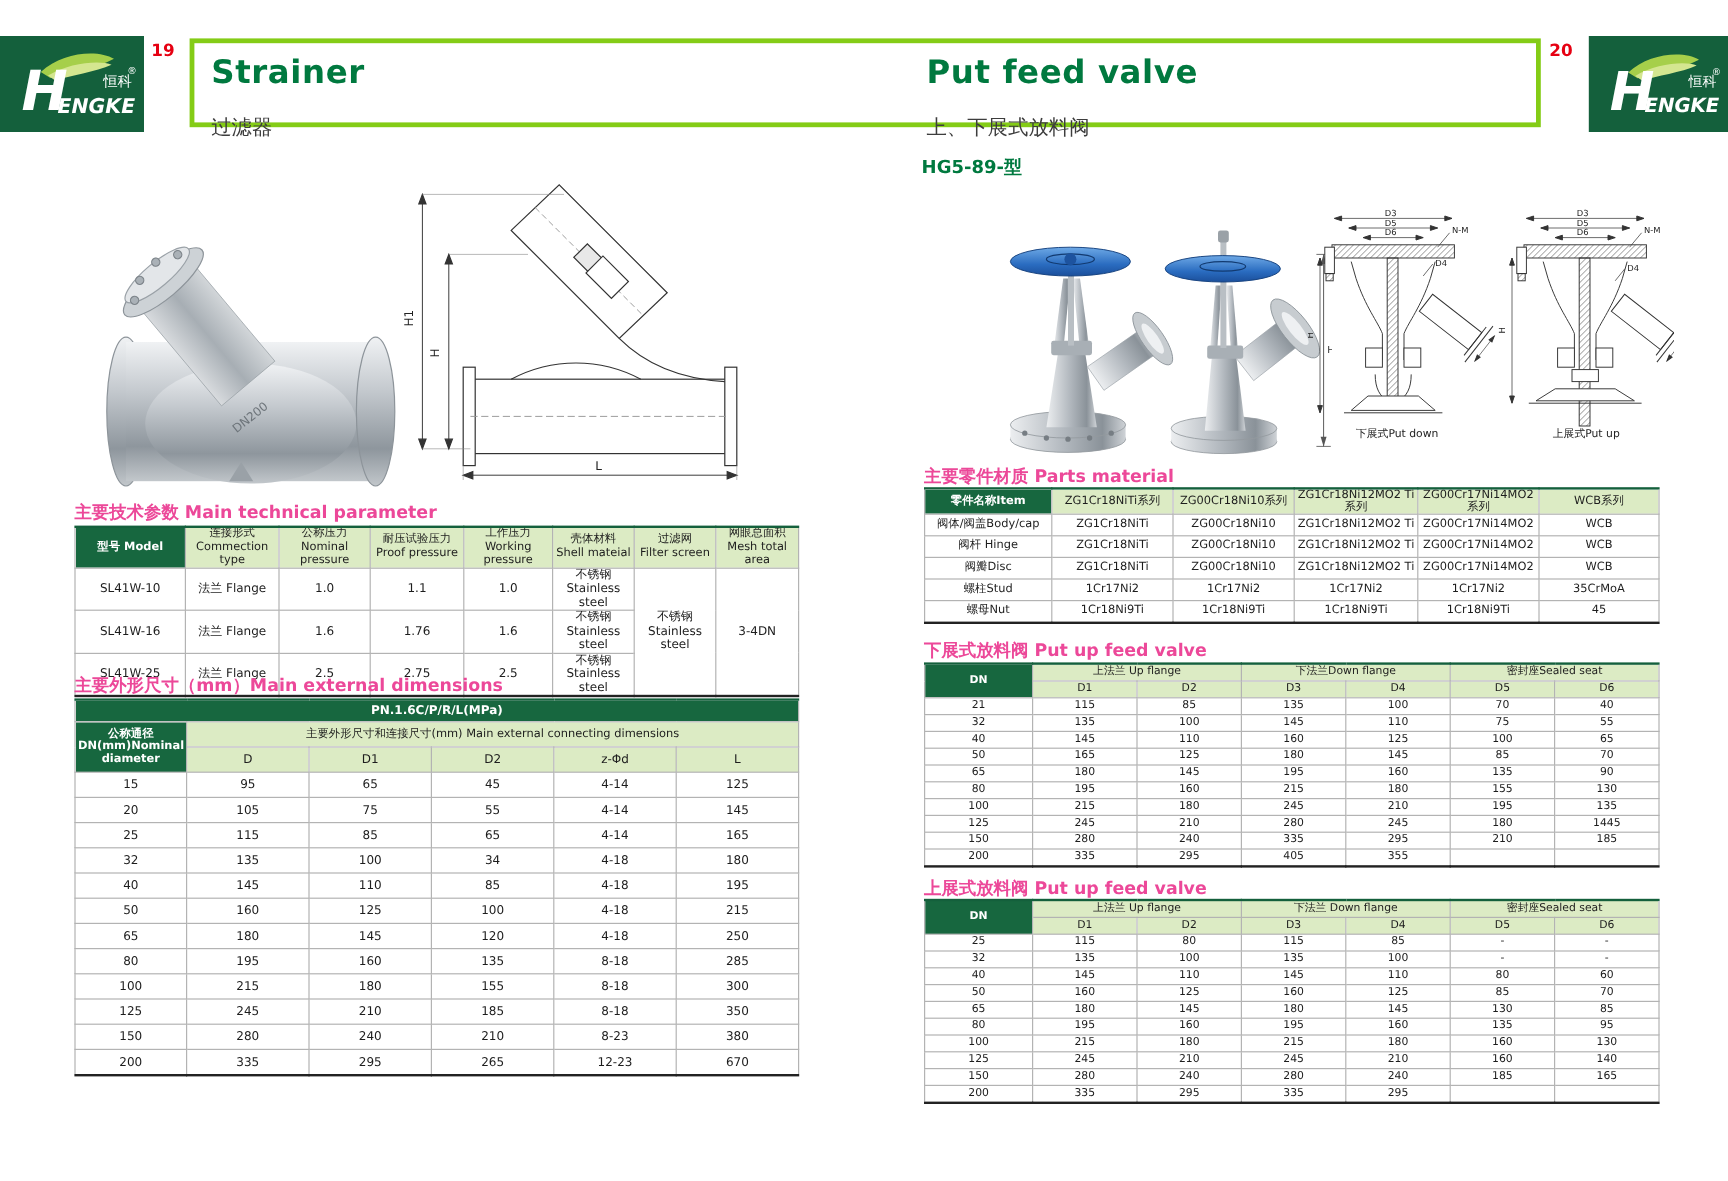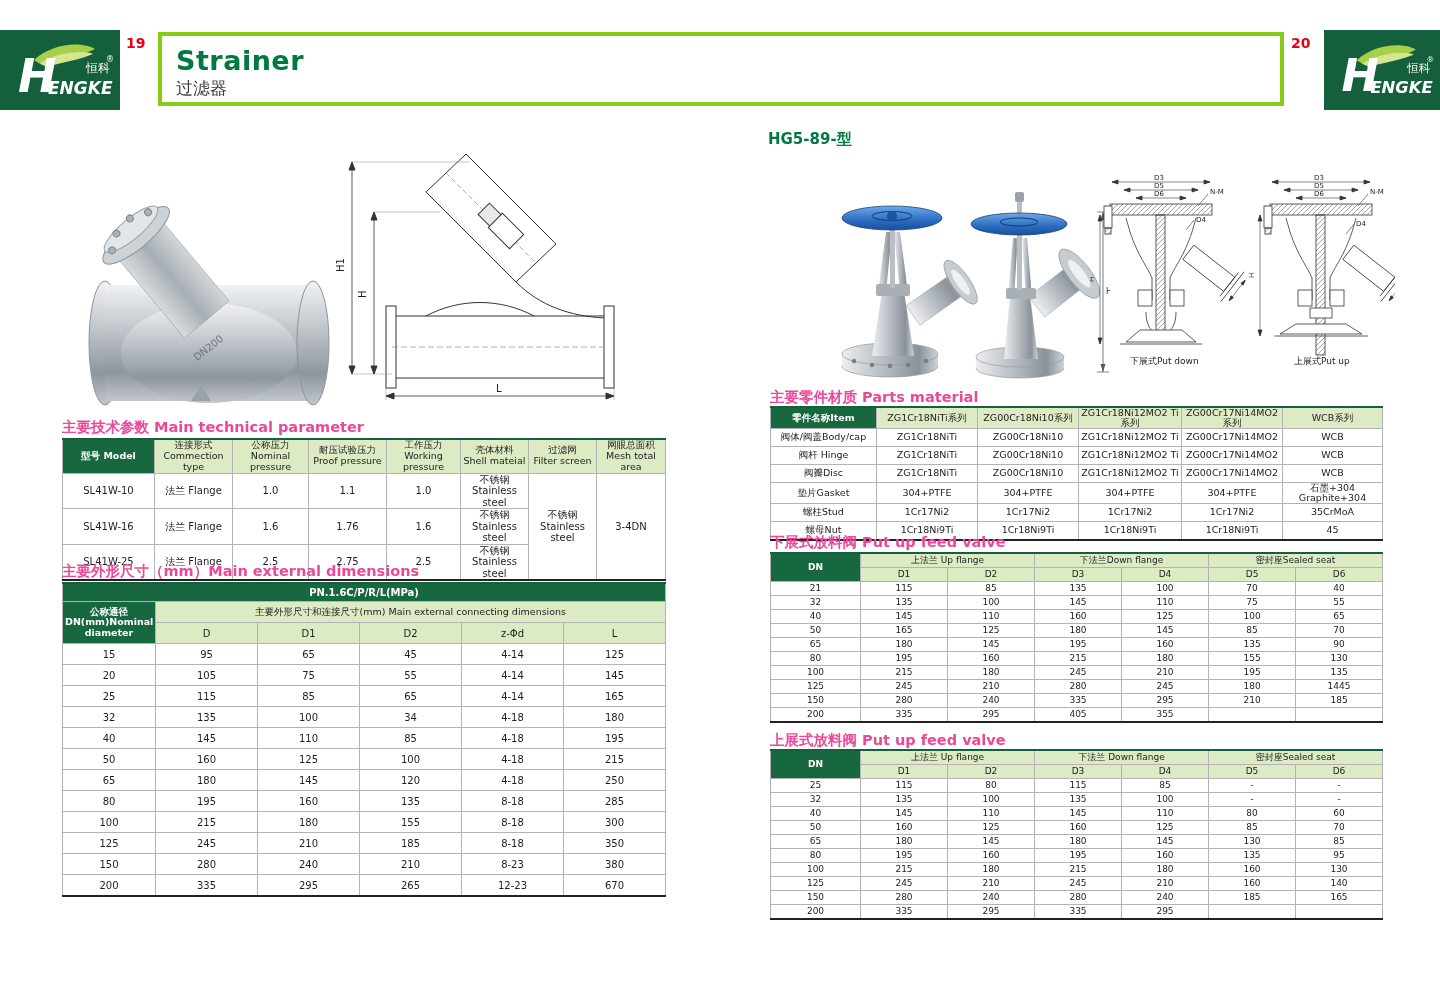--- a/index.html
+++ b/index.html
@@ -6,21 +6,21 @@
   body{
     width:1440px;height:984px;position:relative;background:#ffffff;
     font-family:"DejaVu Sans","Liberation Sans",sans-serif;color:#1c1c1c;overflow:hidden;
   }
   .abs{position:absolute;}
   
   .logo-box{background:#14603c;}
   .pageno{color:#e60012;font-weight:bold;font-size:14px;line-height:1;}
   .title-box{background:#fff;border:4px solid #84cc16;box-sizing:border-box;}
   .hd-en{color:#00793f;font-weight:bold;font-size:27px;line-height:1.05;letter-spacing:0.5px;}
-  .hd-cn{color:#3d3d3d;font-size:17px;margin-top:2px;}
+  .hd-cn{color:#3d3d3d;font-size:17px;margin-top:20px;}
   .model-label{color:#00793f;font-weight:bold;font-size:15px;}
   .sec-title{color:#ec4899;font-weight:bold;font-size:14.5px;white-space:nowrap;}
   
   table{border-collapse:collapse;table-layout:fixed;width:100%;
         border-top:2px solid #14603c;border-bottom:2px solid #222;}
   td{border:1px solid #b3b3b3;text-align:center;vertical-align:middle;
      white-space:pre-line;padding:0 2px;color:#1d1d1d;overflow:hidden;}
   td.dk{background:#17673f;color:#fff;font-weight:bold;}
   td.lt{background:#dcebc4;}
   #tech-table td{height:23px;font-size:10px;line-height:1.15;}
@@ -45,20 +45,24 @@
     <text x="86" y="42" font-size="12" fill="#ffffff">恒科</text>
     <text x="106" y="32" font-size="8" fill="#ffffff">®</text>
   </svg>
 </div>
 <div class="abs pageno" style="left:126px;top:36px;">19</div>
 
 <div class="abs title-box" style="left:158px;top:32px;width:1126px;height:74px;">
   <div class="abs" style="left:14px;top:11px;">
     <div class="hd-en">Strainer</div>
     <div class="hd-cn">过滤器</div>
+  </div>
+  <div class="abs" style="left:610px;top:11px;">
+    <div class="hd-en">Put feed valve</div>
+    <div class="hd-cn">上、下展式放料阀</div>
   </div>
 </div>
 
 <div class="abs pageno" style="left:1291px;top:36px;">20</div>
 <div class="abs logo-box" style="left:1324px;top:30px;width:116px;height:80px;">
   <svg width="116" height="80" viewBox="0 0 120 80">
     <path d="M34,30 C52,13 82,11 95,19 C80,27 56,31 42,35 Z" fill="#a6cf4a"></path>
     <path d="M40,33 C58,22 84,20 93,24 C80,30 58,33 46,37 Z" fill="#d4e690"></path>
     <text x="18" y="62" font-size="46" font-style="italic" font-weight="bold" fill="#ffffff">H</text>
     <text x="48" y="64" font-size="17" font-style="italic" font-weight="bold" fill="#ffffff">ENGKE</text>
@@ -534,28 +538,20 @@
         </tr>
         <tr>
           <td>阀瓣Disc</td>
           <td>ZG1Cr18NiTi</td>
           <td>ZG00Cr18Ni10</td>
           <td>ZG1Cr18Ni12MO2 Ti</td>
           <td>ZG00Cr17Ni14MO2</td>
           <td>WCB</td>
         </tr>
         <tr>
-          <td>垫片Gasket</td>
-          <td>304+PTFE</td>
-          <td>304+PTFE</td>
-          <td>304+PTFE</td>
-          <td>304+PTFE</td>
-          <td>石墨+304 Graphite+304</td>
-        </tr>
-        <tr>
           <td>螺柱Stud</td>
           <td>1Cr17Ni2</td>
           <td>1Cr17Ni2</td>
           <td>1Cr17Ni2</td>
           <td>1Cr17Ni2</td>
           <td>35CrMoA</td>
         </tr>
         <tr>
           <td>螺母Nut</td>
           <td>1Cr18Ni9Ti</td>

